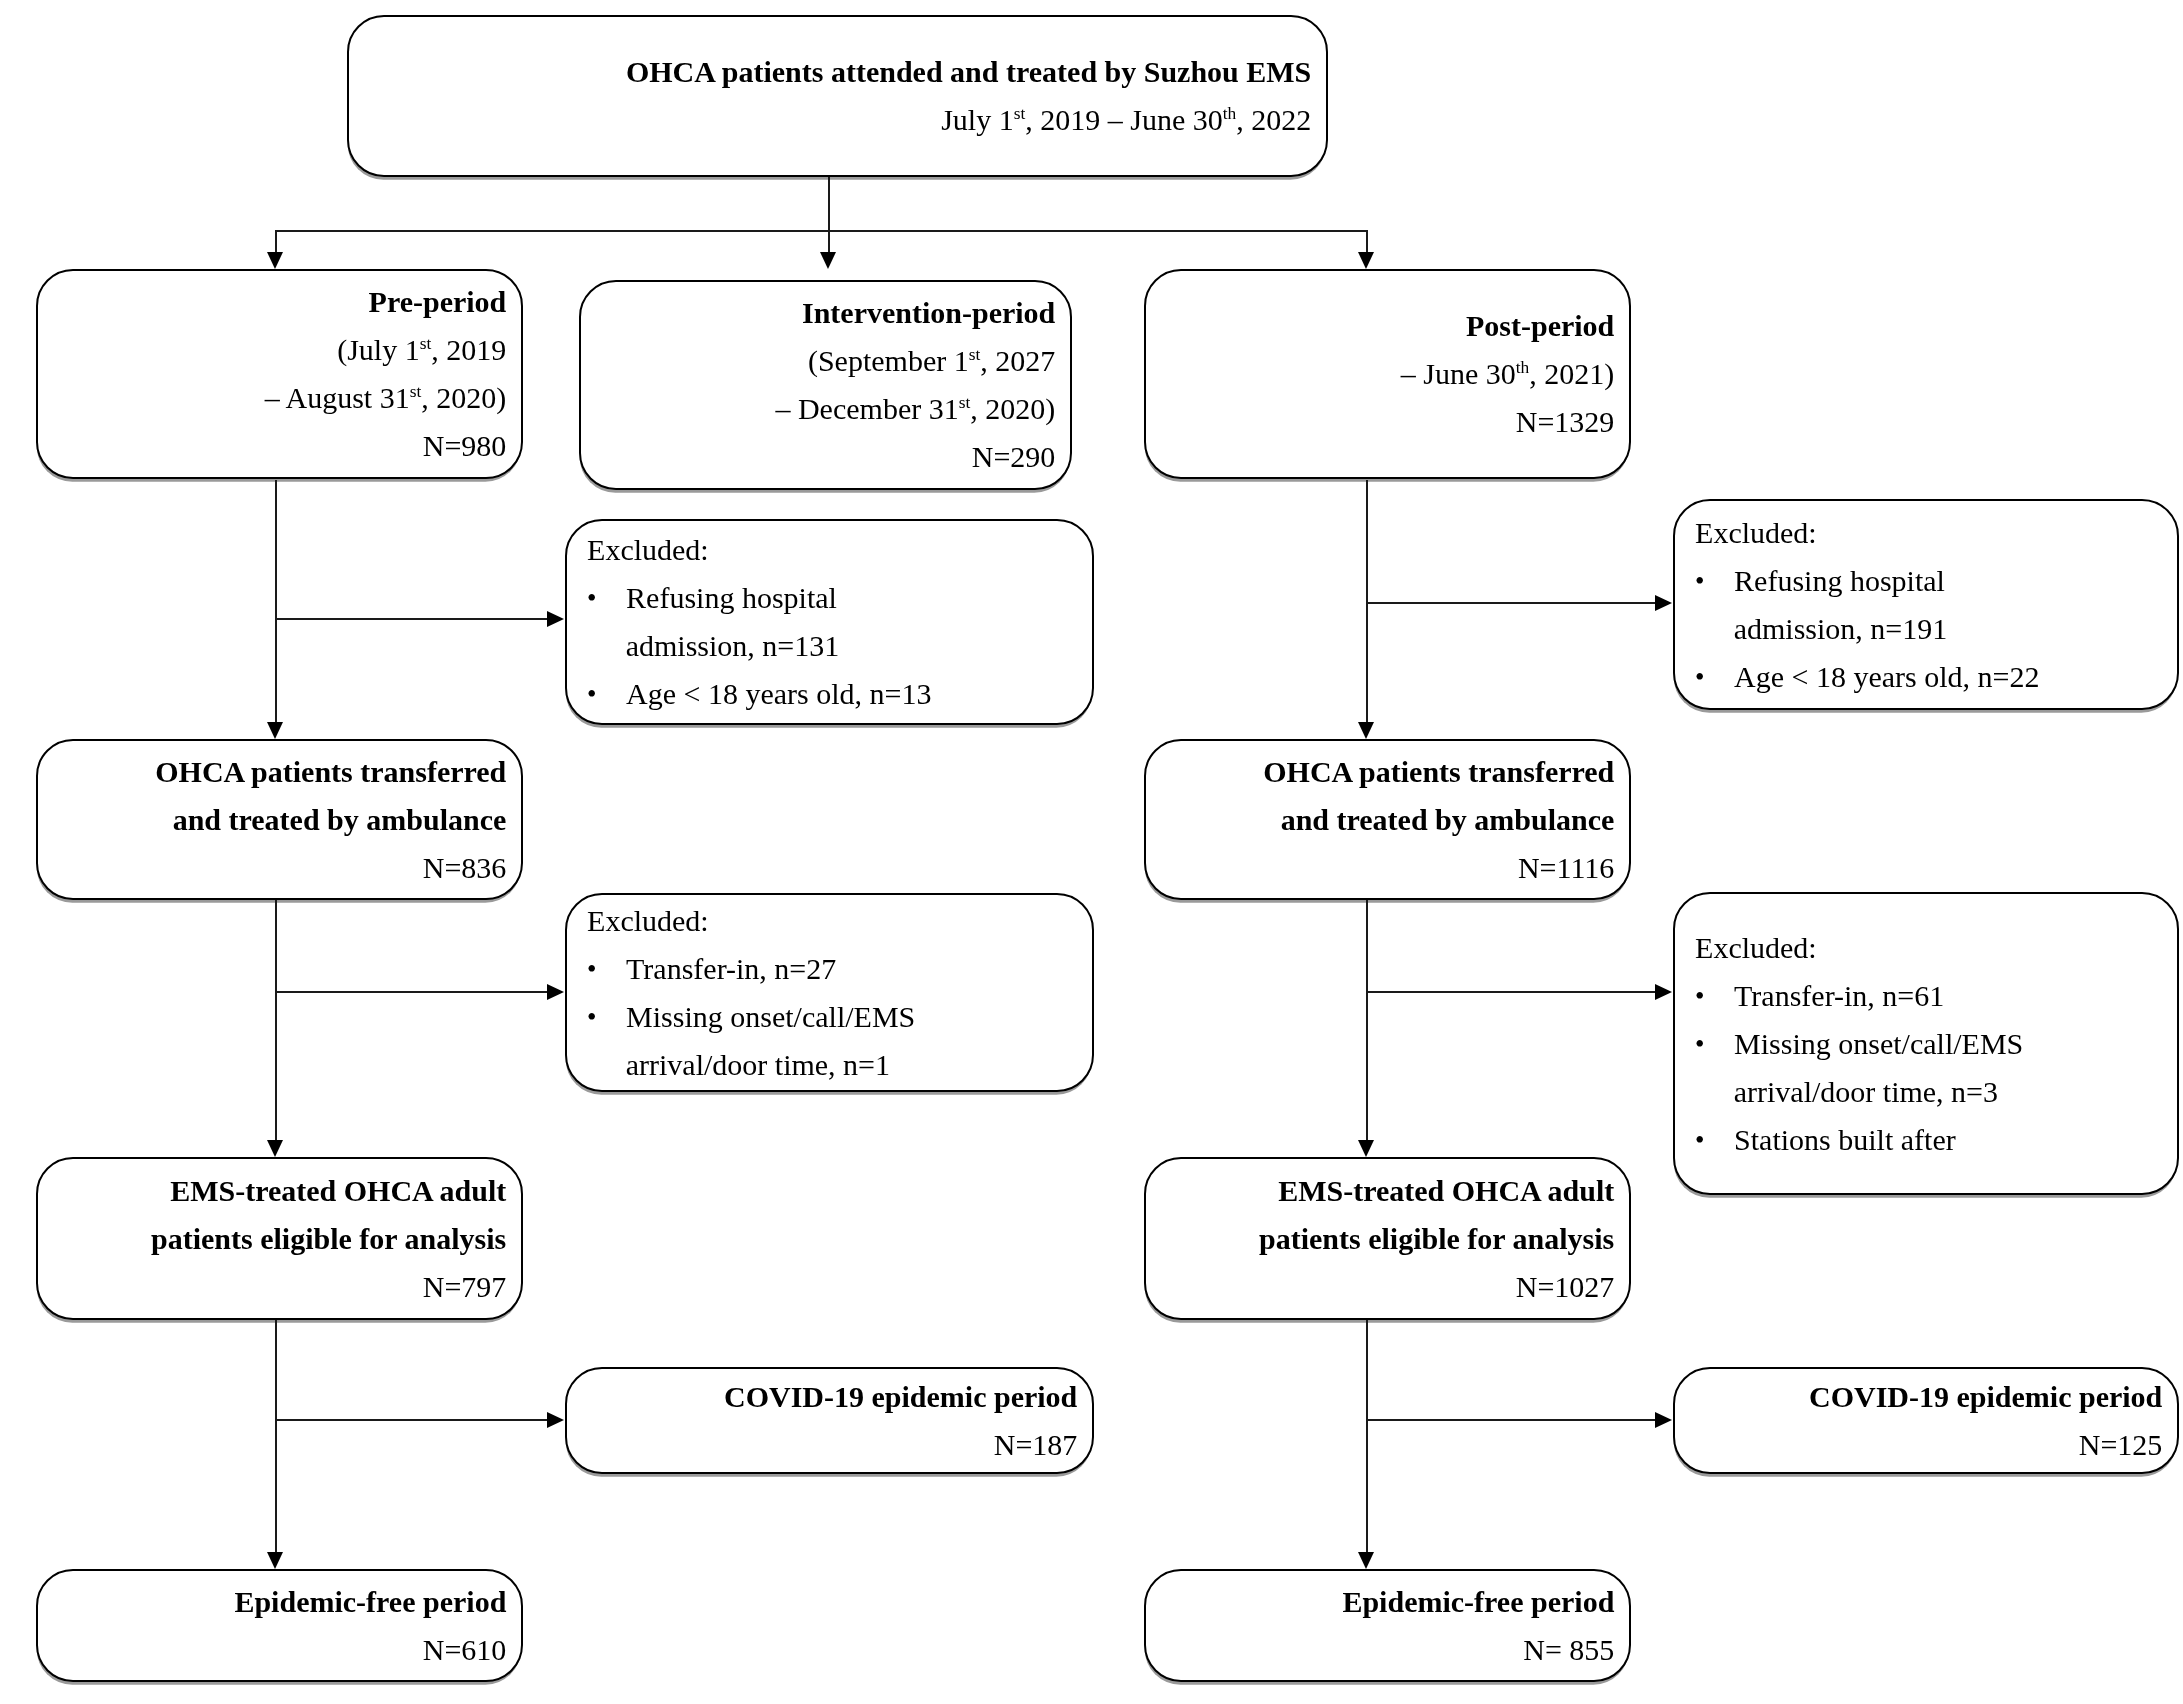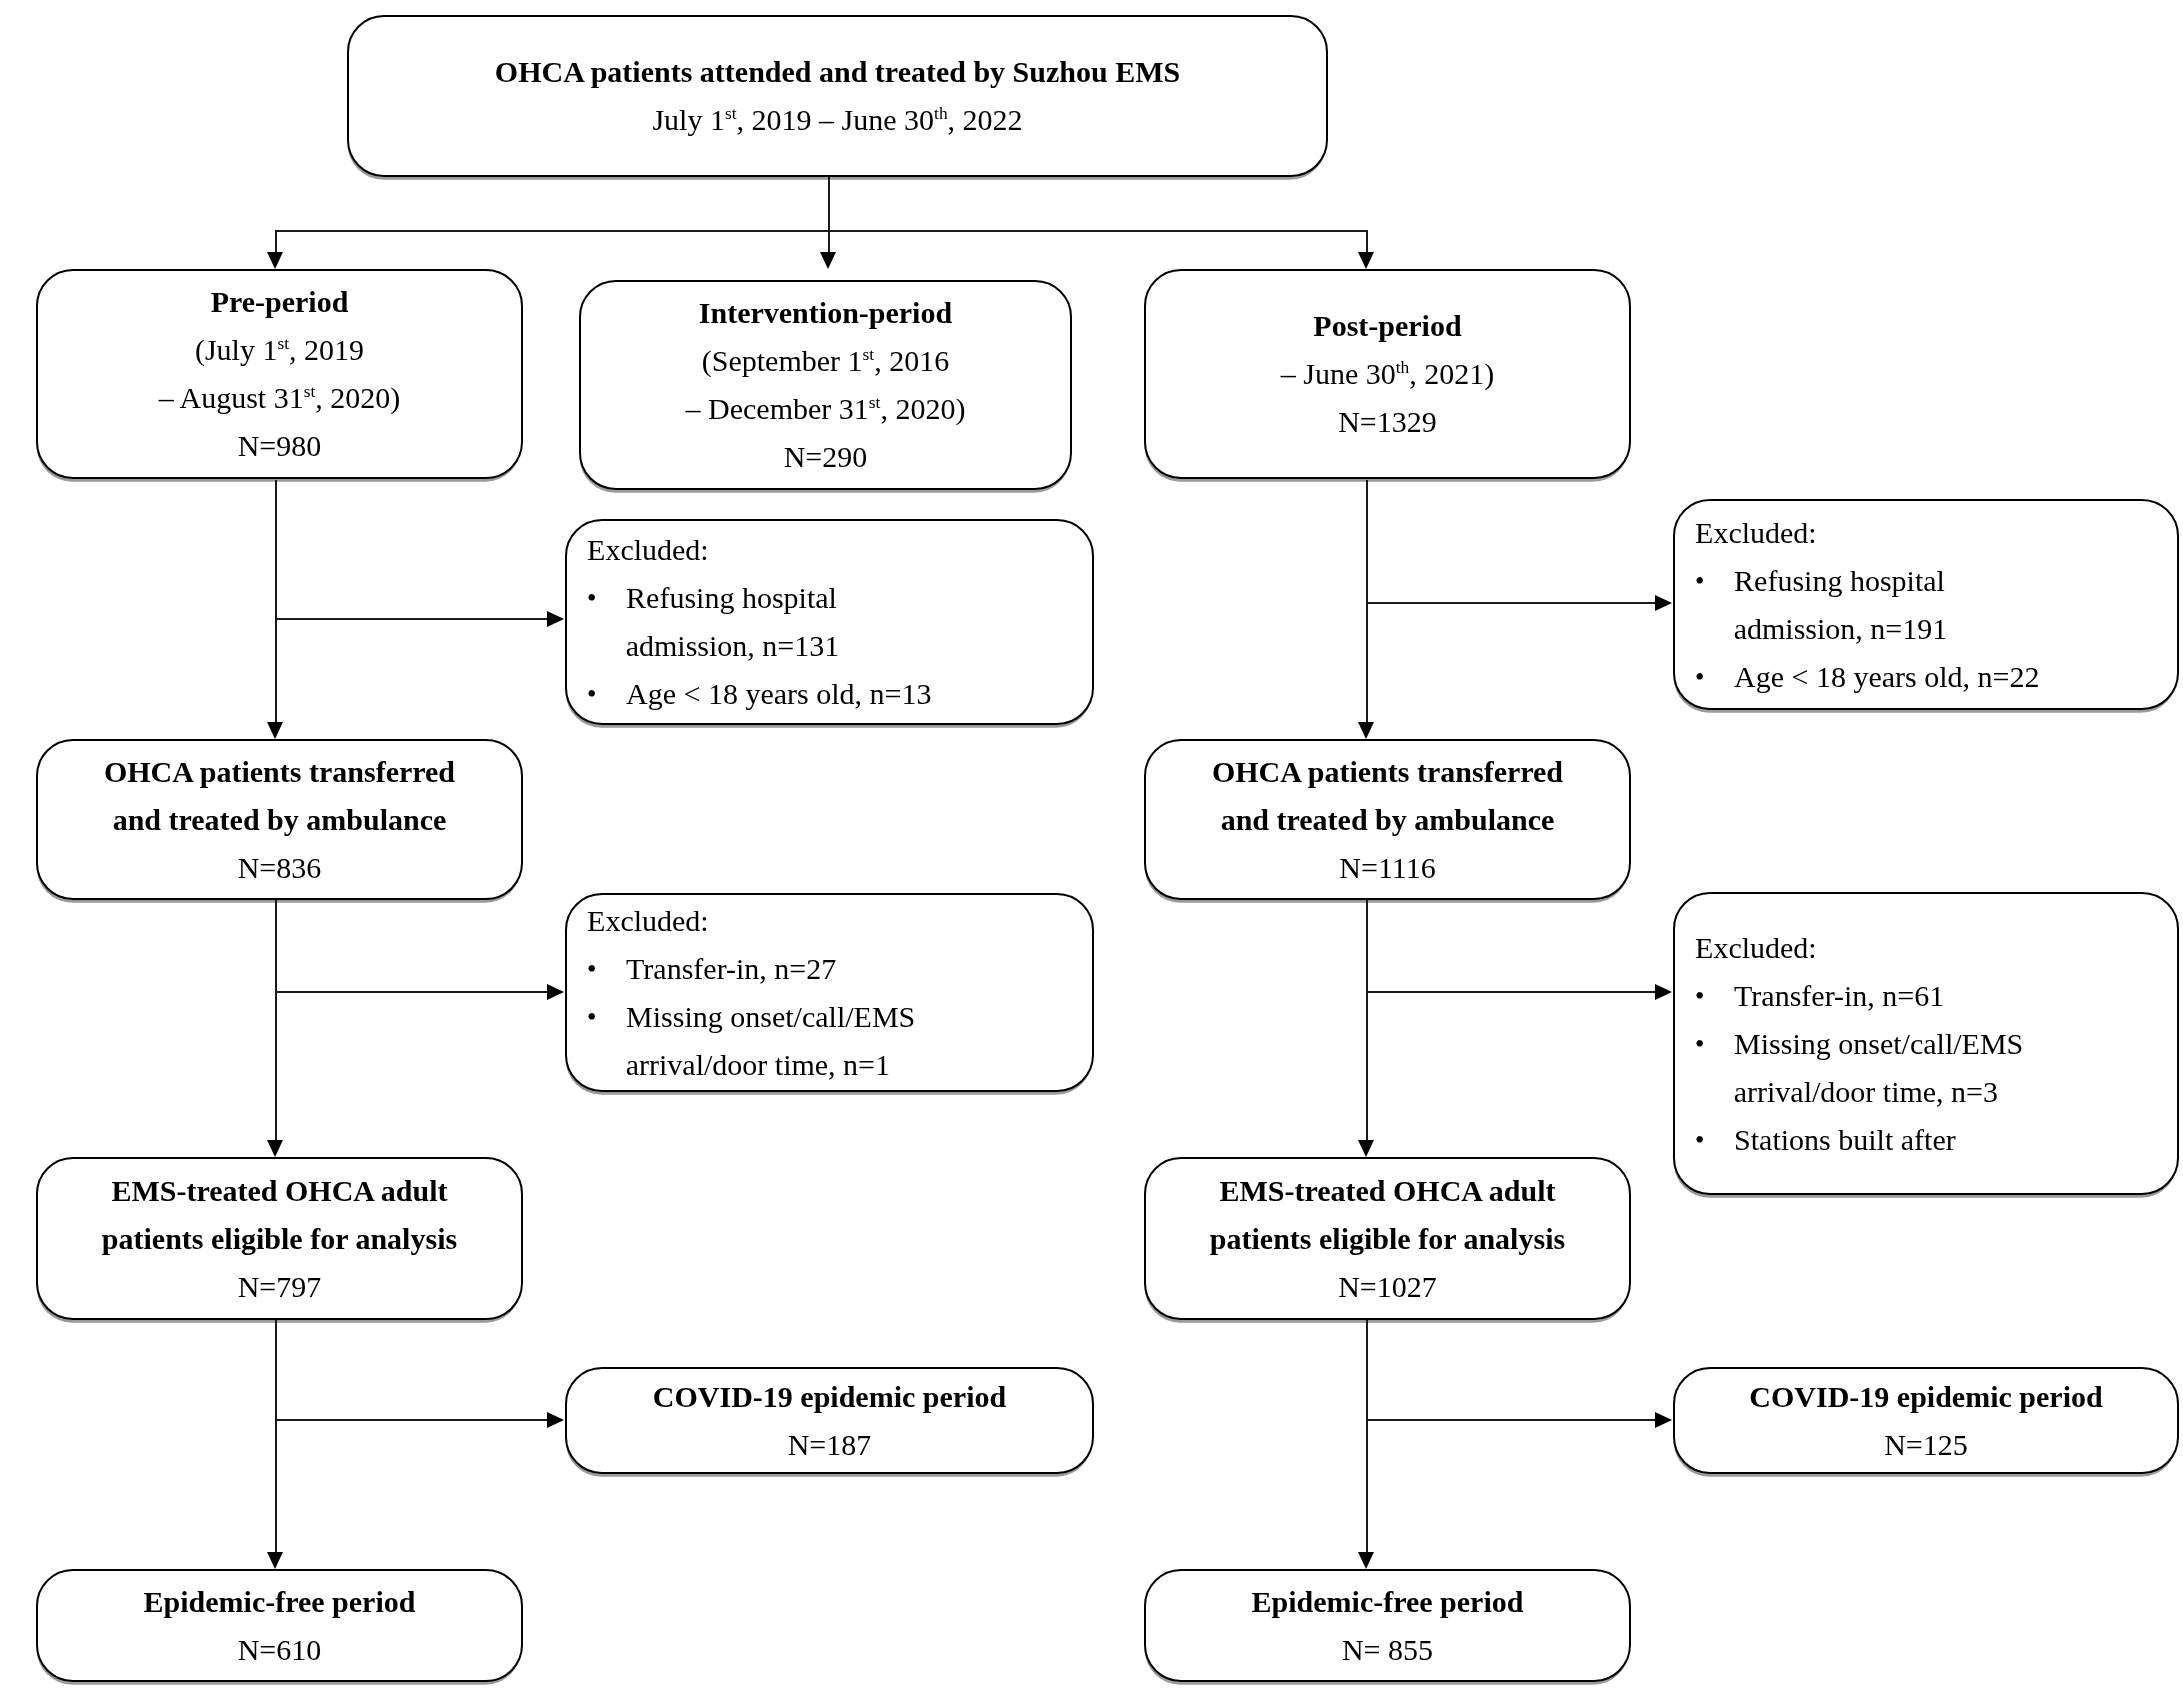--- a/index.html
+++ b/index.html
@@ -20,21 +20,21 @@
     border-radius:37px;
     box-shadow:-0.7px 4px 0 -1.3px #9a9a9a;
     display:flex;
     flex-direction:column;
     justify-content:center;
     padding:5.4px 14.7px;
   }
   .box .line{
     font-size:30px;
     line-height:48px;
-    text-align:center;
+    text-align:right;
     white-space:nowrap;
   }
   .box .line.b{font-weight:bold;}
   .box.la .line{text-align:left;padding-left:5.4px;}
   .box .line.bullet{display:flex;padding-left:5.4px;}
   .box .line.bullet .marker{flex:0 0 39px;font-size:27px;}
   .box .line.cont{padding-left:44px;}
   sup{font-size:58%;line-height:0;vertical-align:super;}
   .vline{position:absolute;width:2px;background:#1a1a1a;}
   .hline{position:absolute;height:2px;background:#1a1a1a;}
@@ -62,21 +62,21 @@
     </div>
 
   <div class="box" style="left:36px;top:269px;width:487px;height:210px;">
       <div class="line b"><span class="txt"><span>Pre-period</span></span></div>
       <div class="line"><span class="txt"><span>(July 1</span><sup>st</sup><span>, 2019</span></span></div>
       <div class="line"><span class="txt"><span>– August 31</span><sup>st</sup><span>, 2020)</span></span></div>
       <div class="line"><span class="txt"><span>N=980</span></span></div>
     </div>
   <div class="box" style="left:579px;top:280px;width:493px;height:210px;">
       <div class="line b"><span class="txt"><span>Intervention-period</span></span></div>
-      <div class="line"><span class="txt"><span>(September 1</span><sup>st</sup><span>, 2016</span></span></div>
+      <div class="line"><span class="txt"><span>(September 1</span><sup>st</sup><span>, 2027</span></span></div>
       <div class="line"><span class="txt"><span>– December 31</span><sup>st</sup><span>, 2020)</span></span></div>
       <div class="line"><span class="txt"><span>N=290</span></span></div>
     </div>
   <div class="box" style="left:1144px;top:269px;width:487px;height:210px;">
       <div class="line b"><span class="txt"><span>Post-period</span></span></div>
       <div class="line"><span class="txt"><span>– June 30</span><sup>th</sup><span>, 2021)</span></span></div>
       <div class="line"><span class="txt"><span>N=1329</span></span></div>
     </div>
 
   <div class="box la" style="left:565px;top:519px;width:529px;height:206px;">

